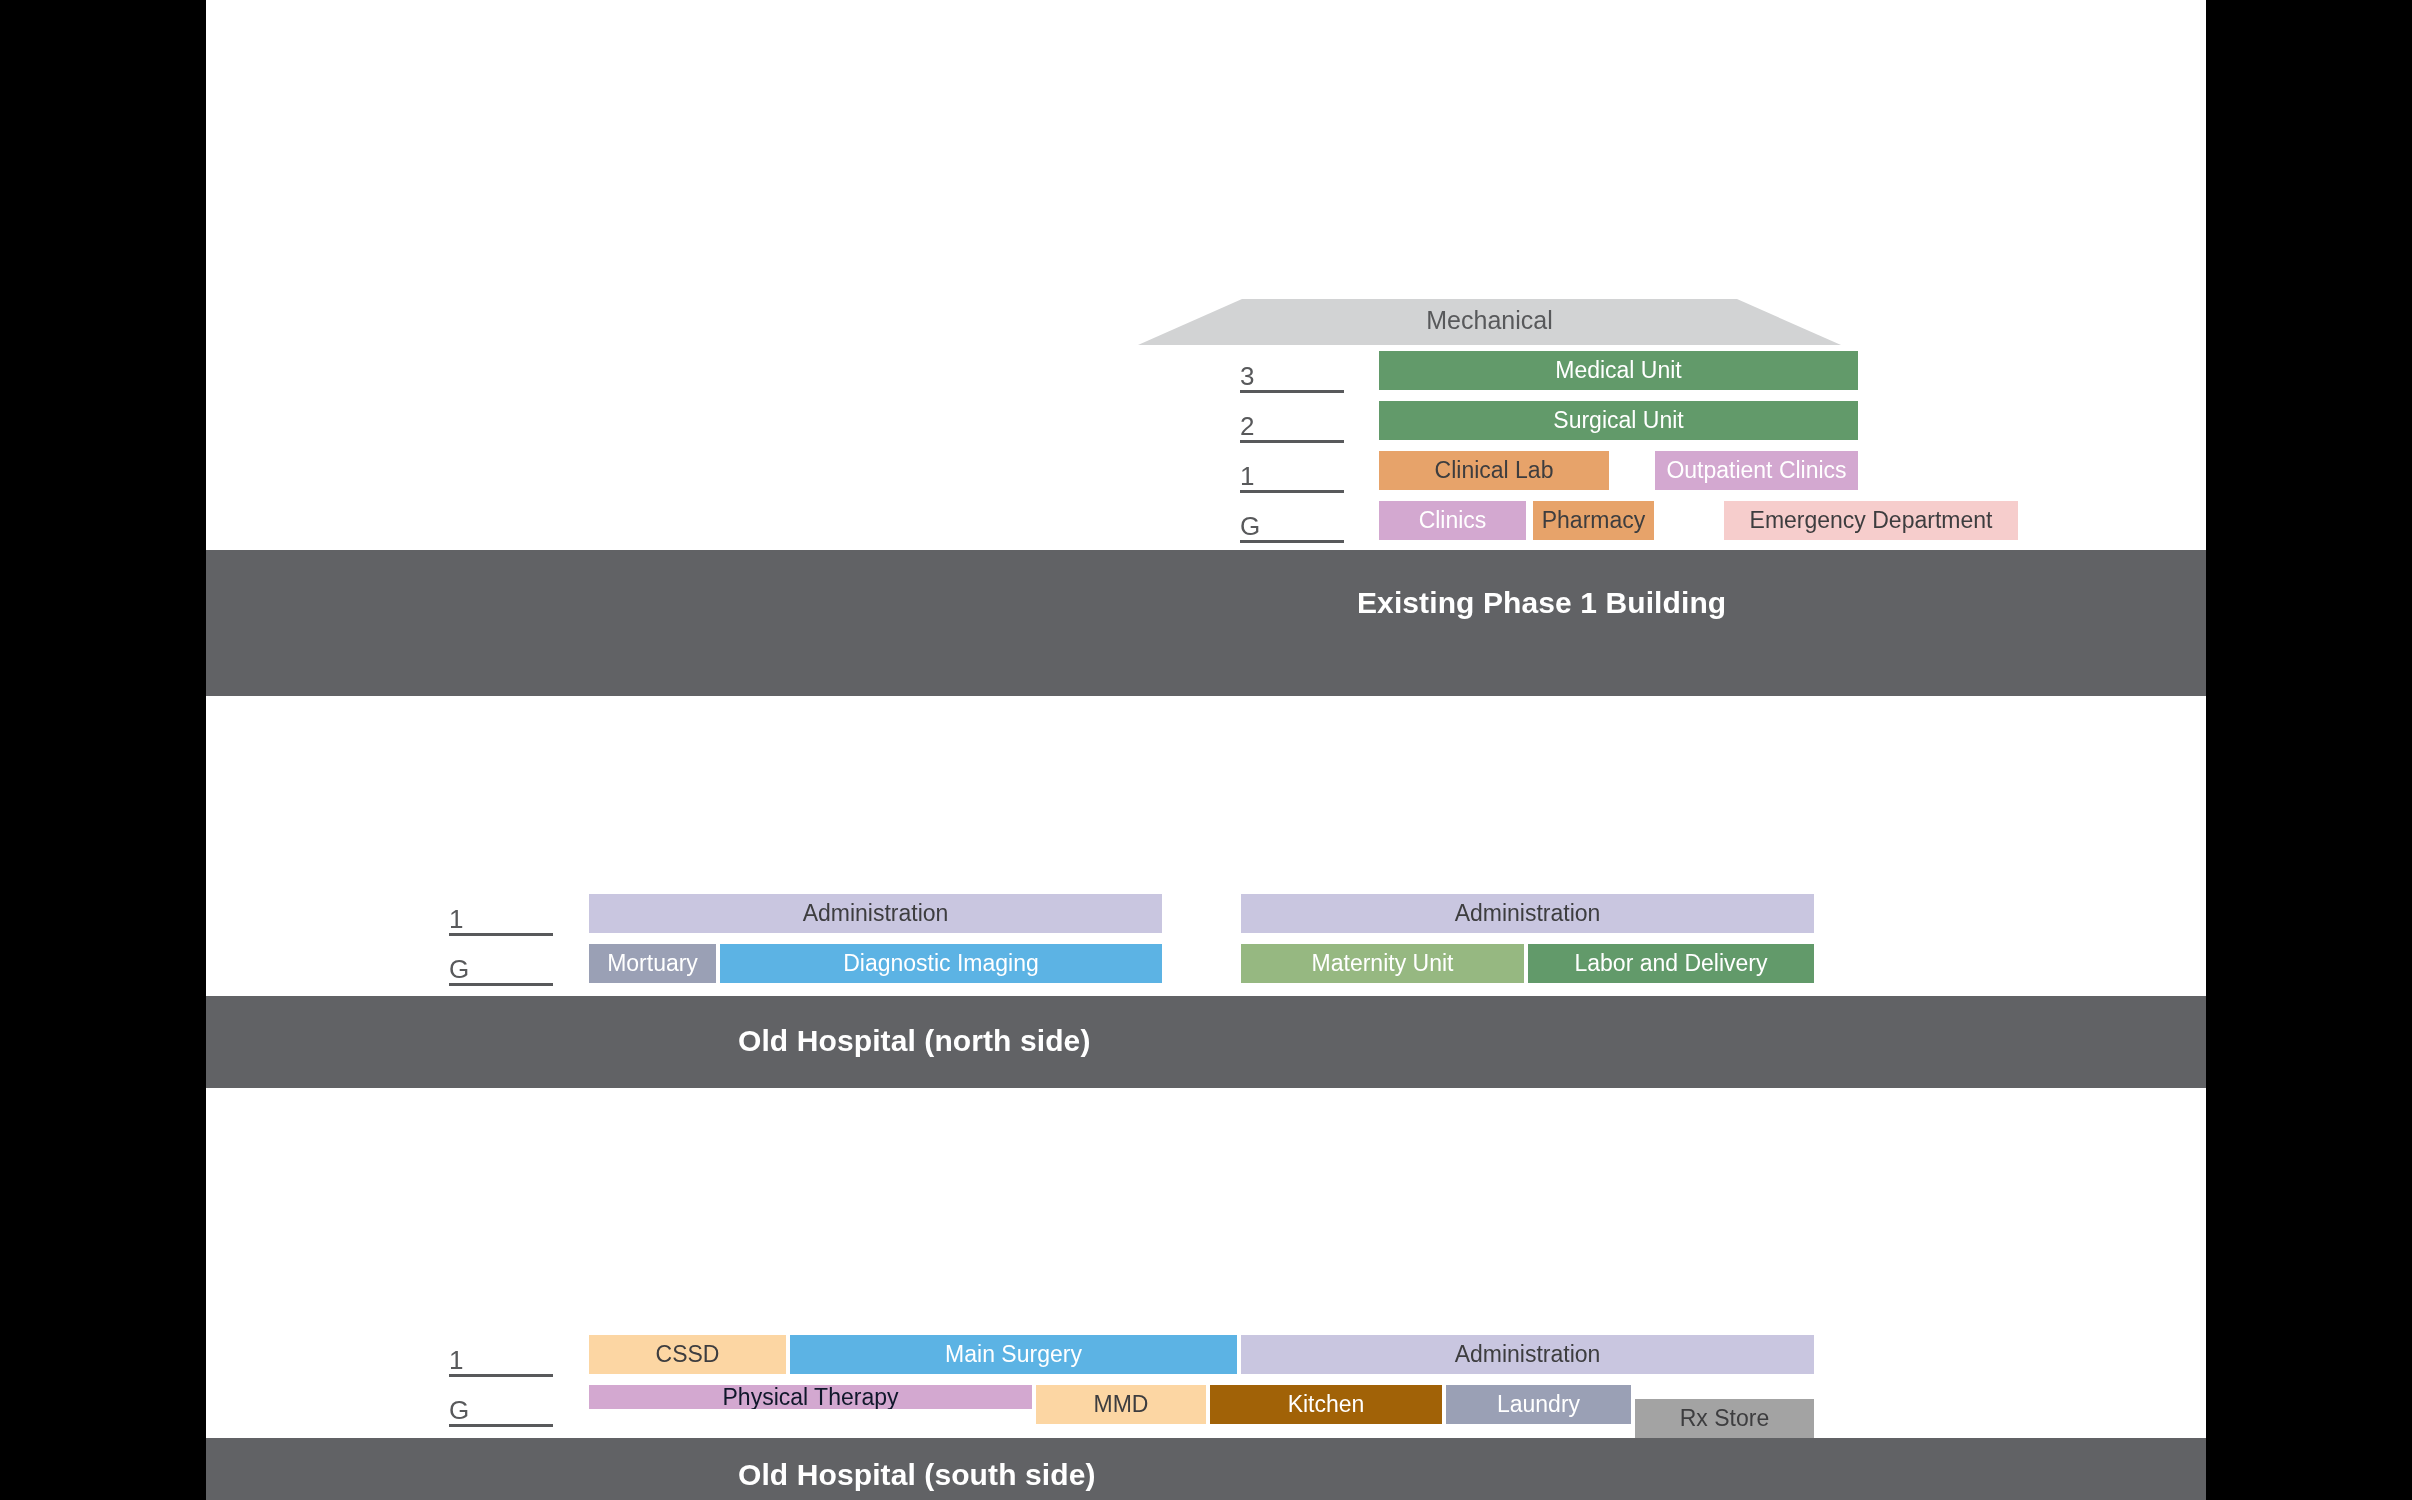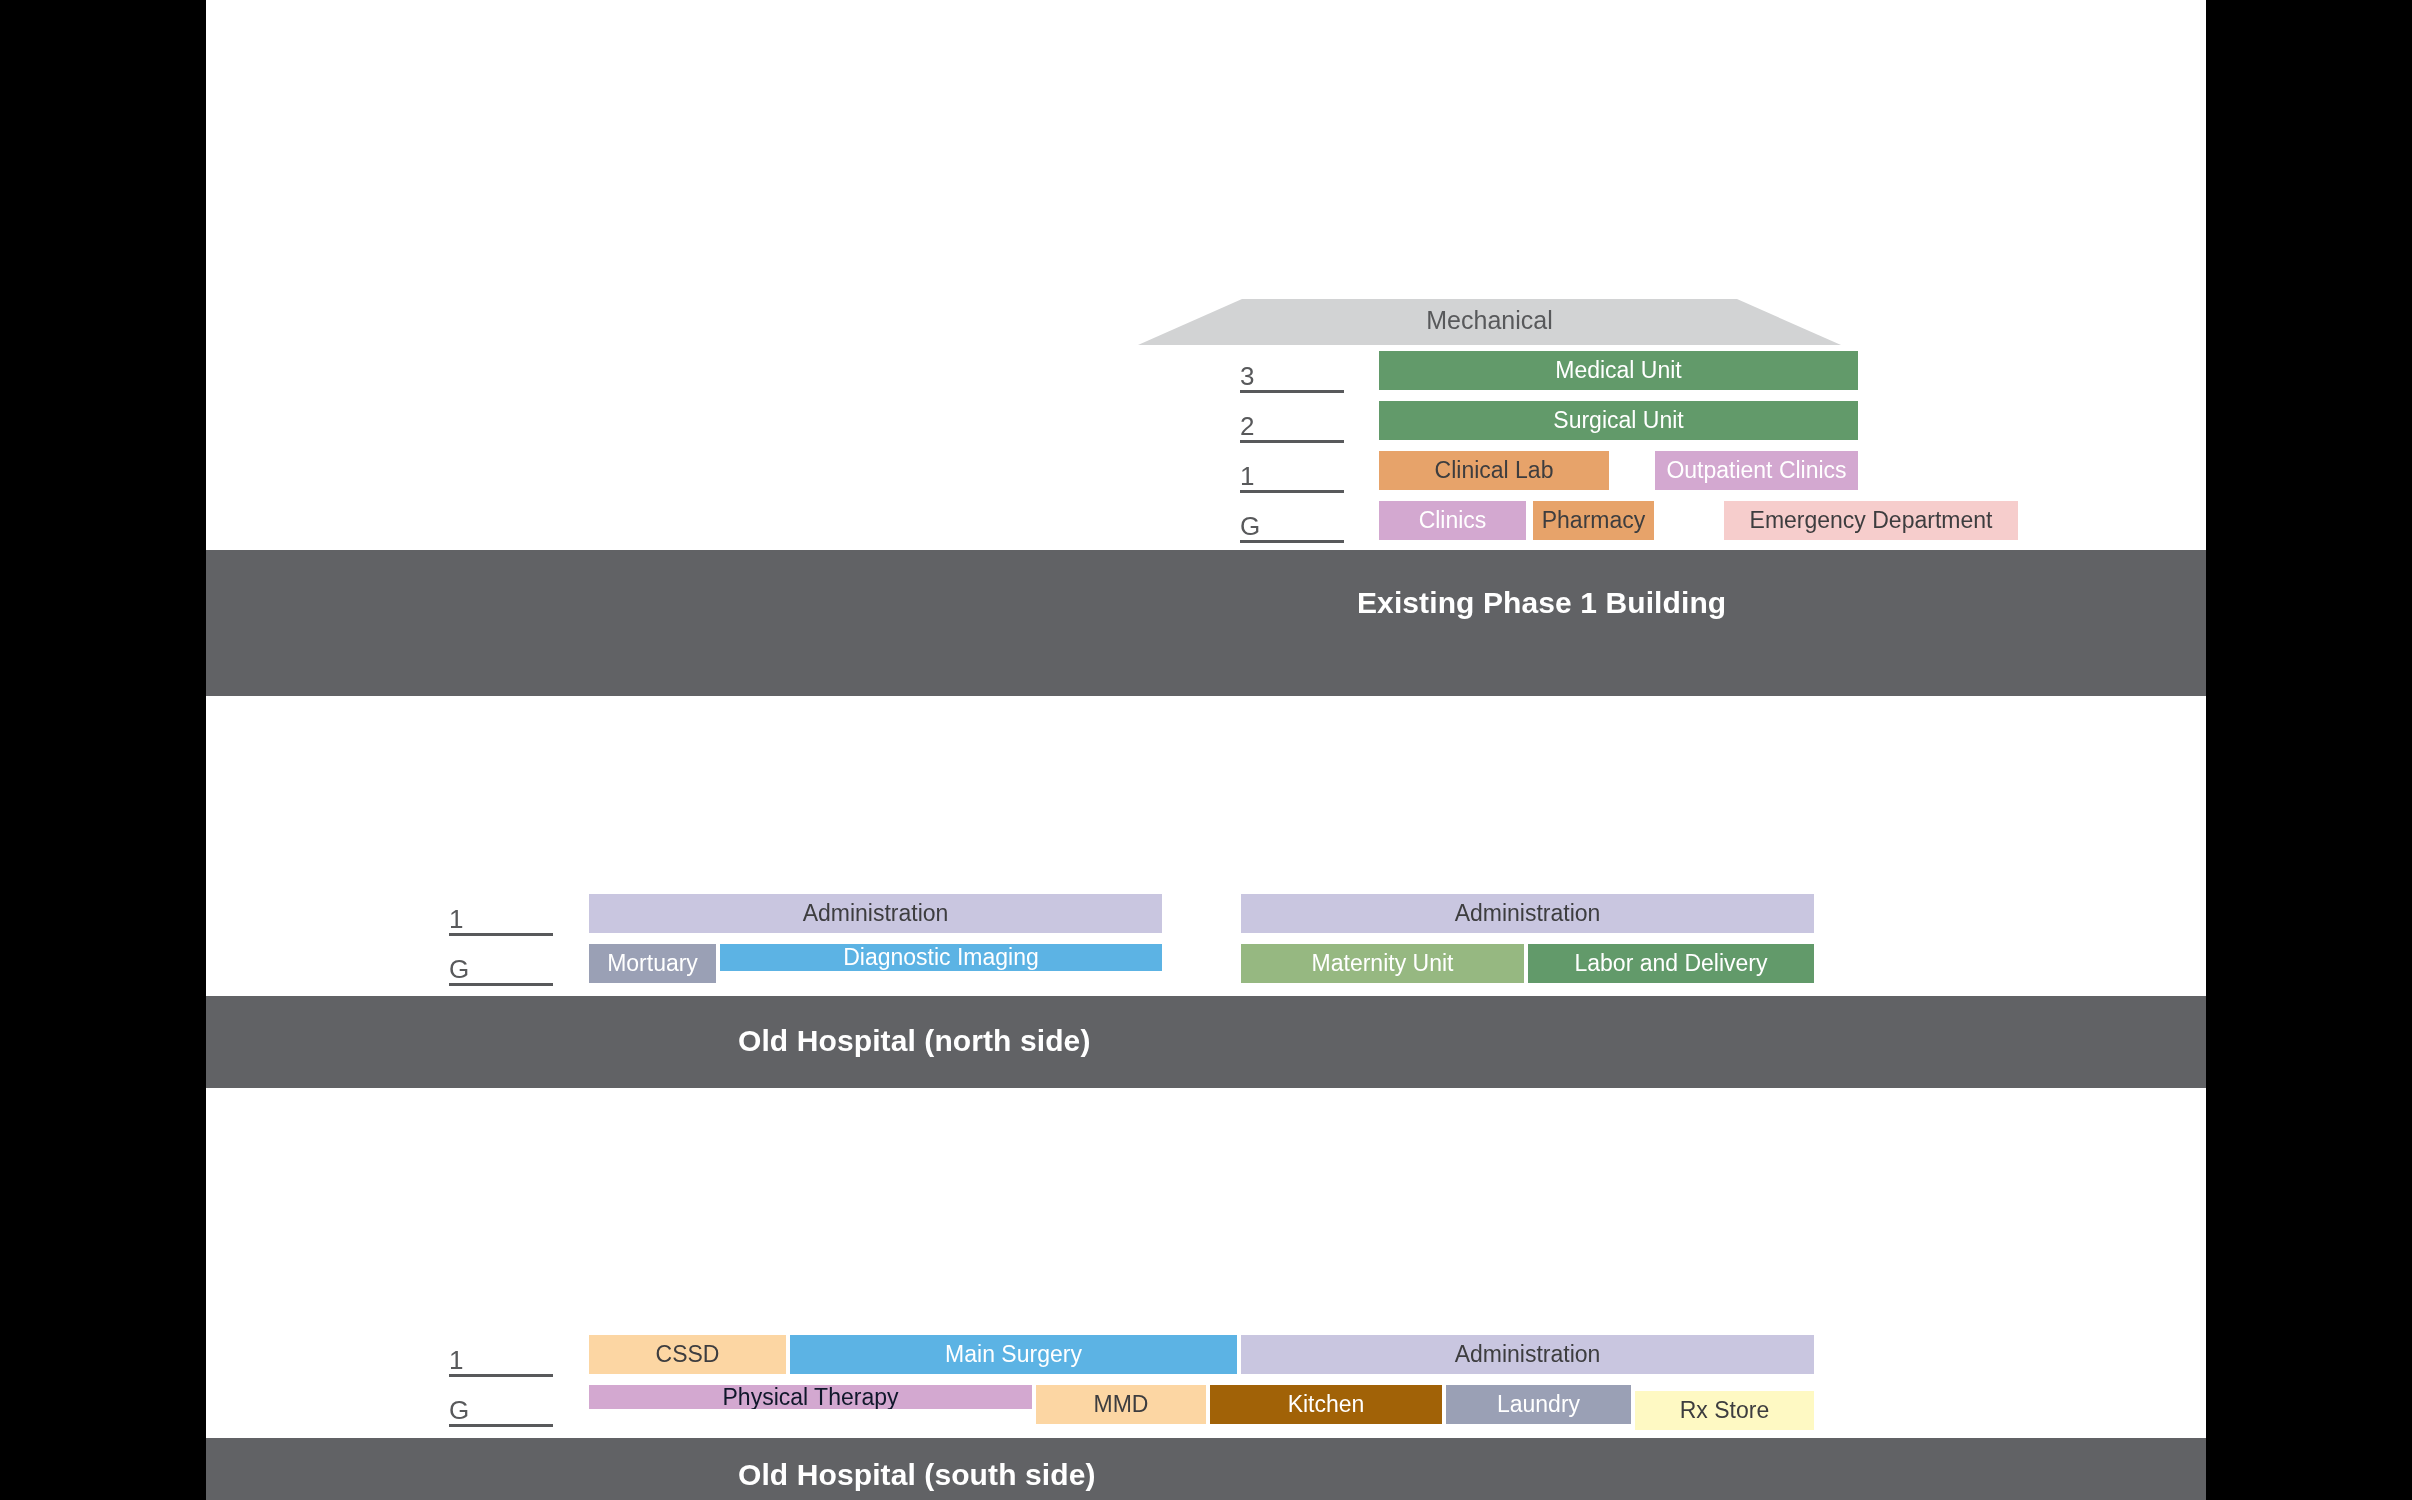--- a/index.html
+++ b/index.html
@@ -150,21 +150,21 @@
       </div>
       <div class="floor-tick" style="left:243px; top:255px; width:104px; height:35px;">
         <span class="floor-num">G</span>
         <span class="floor-rule" style="width:104px;"></span>
       </div>
 
       <div class="room" style="left:383px; top:198px; width:573px; height:39px; background:#c9c6e0; color:#3d3d3f;">Administration</div>
       <div class="room" style="left:1035px; top:198px; width:573px; height:39px; background:#c9c6e0; color:#3d3d3f;">Administration</div>
 
       <div class="room" style="left:383px; top:248px; width:127px; height:39px; background:#9aa0b5; color:#ffffff;">Mortuary</div>
-      <div class="room" style="left:514px; top:248px; width:442px; height:27px; background:#5cb3e4; color:#ffffff;">Diagnostic Imaging</div>
+      <div class="room" style="left:514px; top:248px; width:442px; height:39px; background:#5cb3e4; color:#ffffff;">Diagnostic Imaging</div>
       <div class="room" style="left:1035px; top:248px; width:283px; height:39px; background:#96b881; color:#ffffff;">Maternity Unit</div>
       <div class="room" style="left:1322px; top:248px; width:286px; height:39px; background:#629a6a; color:#ffffff;">Labor and Delivery</div>
 
       <div class="band" style="top:300px; height:92px;">
         <span class="band-label" style="left:532px; top:28px;">Old Hospital (north side)</span>
       </div>
     </div>
 
     <div class="abs" style="left:0; top:1088px; width:2000px; height:412px;">
 
@@ -178,21 +178,21 @@
       </div>
 
       <div class="room" style="left:383px; top:247px; width:197px; height:39px; background:#fcd6a3; color:#3d3d3f;text-align:right;">CSSD</div>
       <div class="room" style="left:584px; top:247px; width:447px; height:39px; background:#5cb3e4; color:#ffffff;">Main Surgery</div>
       <div class="room" style="left:1035px; top:247px; width:573px; height:39px; background:#c9c6e0; color:#3d3d3f;">Administration</div>
 
       <div class="room" style="left:383px; top:297px; width:443px; height:24px; background:#d3a8d0; color:#0f172a;">Physical Therapy</div>
       <div class="room" style="left:830px; top:297px; width:170px; height:39px; background:#fcd6a3; color:#3d3d3f;">MMD</div>
       <div class="room" style="left:1004px; top:297px; width:232px; height:39px; background:#a16207; color:#ffffff;">Kitchen</div>
       <div class="room" style="left:1240px; top:297px; width:185px; height:39px; background:#9aa0b5; color:#ffffff;">Laundry</div>
-      <div class="room" style="left:1429px; top:303px; width:179px; height:39px; background:#fef9c3; color:#3d3d3f;">Rx Store</div>
+      <div class="room" style="left:1429px; top:311px; width:179px; height:39px; background:#a3a3a3; color:#3d3d3f;">Rx Store</div>
 
       <div class="band" style="top:350px; height:62px;">
         <span class="band-label" style="left:532px; top:20px;">Old Hospital (south side)</span>
       </div>
     </div>
 
   </div>
 </div>
 
 </body></html>

